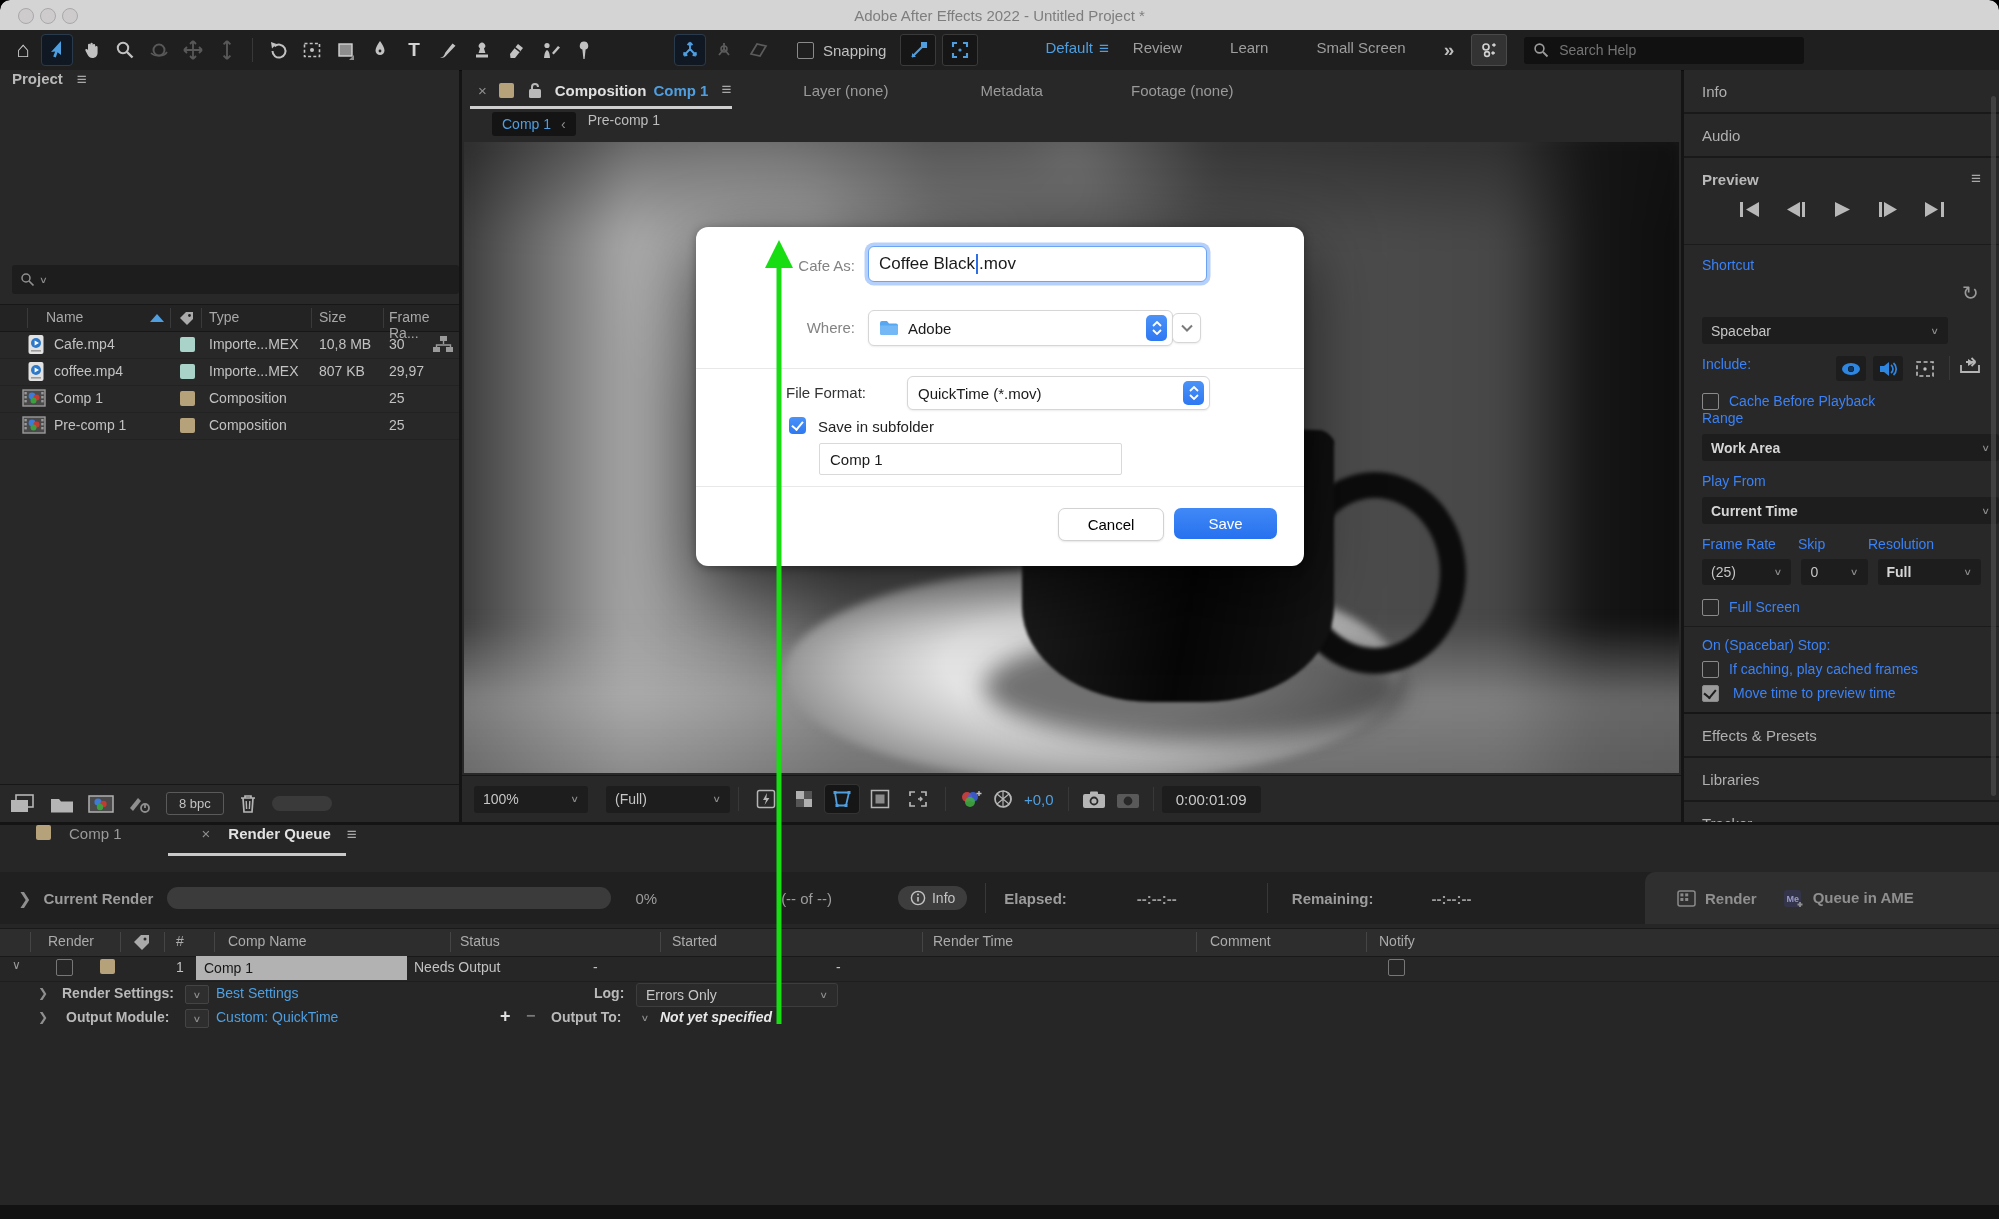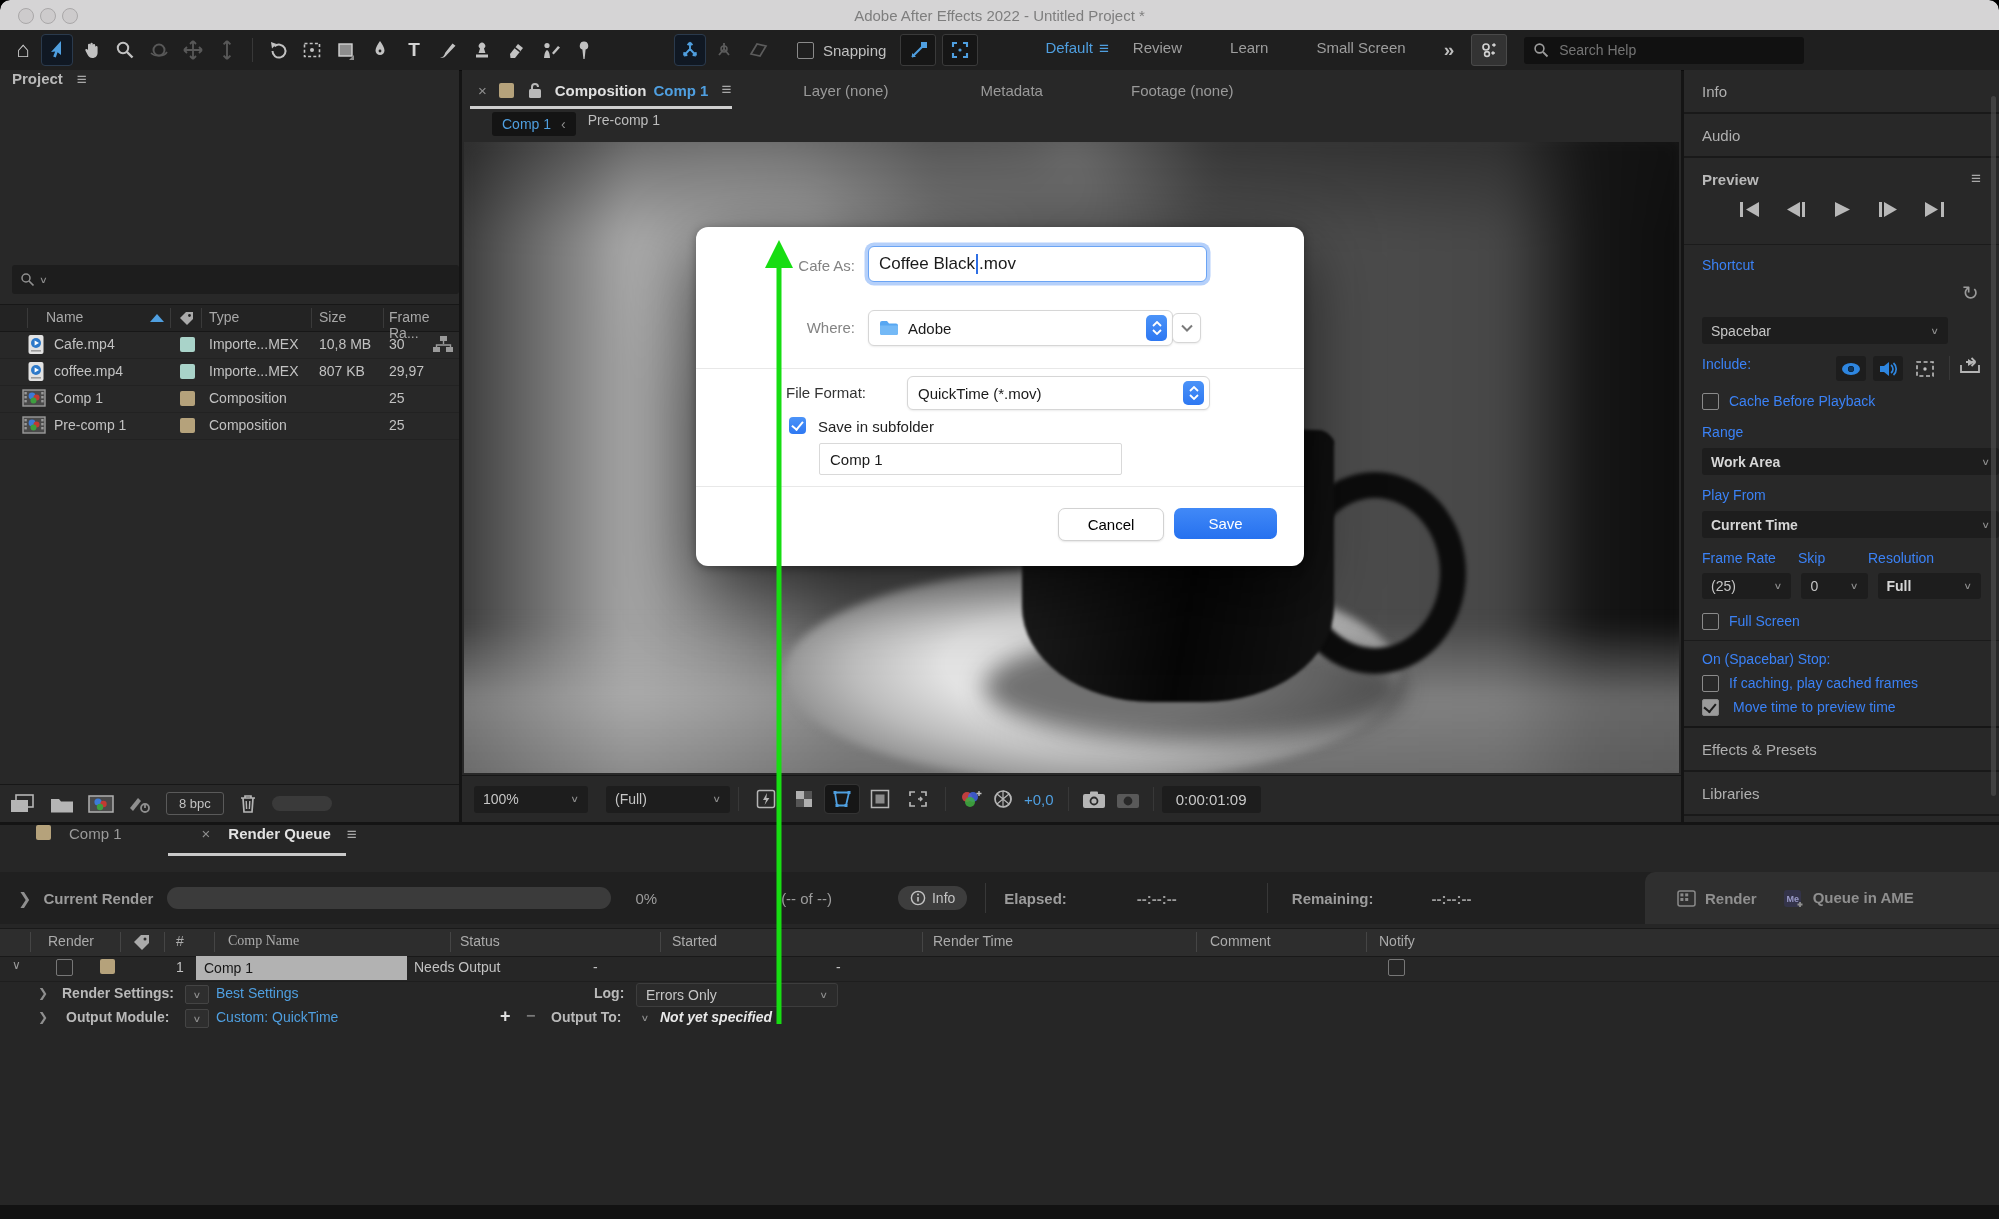--- a/index.html
+++ b/index.html
@@ -575,21 +575,21 @@
               <polygon points="9,3 15,6.5 9,10" fill="#b5b5b5"></polygon>
             </svg>
         </div>
       </div>
 
       <div class="row" style="margin-top:12px;gap:10px;">
         <div class="cb"></div>
         <span class="lbl">Cache Before Playback</span>
       </div>
 
-      <div class="lbl" style="margin-top:14px;">Range</div>
+      <div class="lbl" style="margin-top:0;">Range</div>
       <div class="sel" style="width:279px;height:27px;margin-top:8px;">
         <span style="font-weight:bold;color:#d6d6d6;">Work Area</span>
           <span class="cv">∨</span>
       </div>
 
       <div class="lbl" style="margin-top:12px;">Play From</div>
       <div class="sel" style="width:279px;height:27px;margin-top:8px;">
         <span style="font-weight:bold;color:#d6d6d6;">Current Time</span>
           <span class="cv">∨</span>
       </div>
@@ -697,21 +697,21 @@
       </div>
     </div>
 
     <div class="rqhdr">
       <span class="abs" style="left:48px;top:4px;">Render</span>
       <svg class="abs" style="left:132px;top:4px;" width="19" height="17">
           <path d="M2,9 L9,2 h8 v8 l-7,7 Z" fill="#aaa"></path>
           <circle cx="13" cy="6" r="1.5" fill="#2d2d2d"></circle>
         </svg>
       <span class="abs" style="left:176px;top:4px;">#</span>
-      <span class="abs" style="left:228px;top:4px;font-family:Liberation Serif, serif;">Comp Name</span>
+      <span class="abs" style="left:228px;top:4px;">Comp Name</span>
       <span class="abs" style="left:460px;top:4px;">Status</span>
       <span class="abs" style="left:672px;top:4px;">Started</span>
       <span class="abs" style="left:933px;top:4px;">Render Time</span>
       <span class="abs" style="left:1210px;top:4px;">Comment</span>
       <span class="abs" style="left:1379px;top:4px;">Notify</span>
       <div class="colsep" style="left:30px;background:#454545;"></div>
       <div class="colsep" style="left:120px;background:#454545;"></div>
       <div class="colsep" style="left:164px;background:#454545;"></div>
       <div class="colsep" style="left:214px;background:#454545;"></div>
       <div class="colsep" style="left:450px;background:#454545;"></div>

